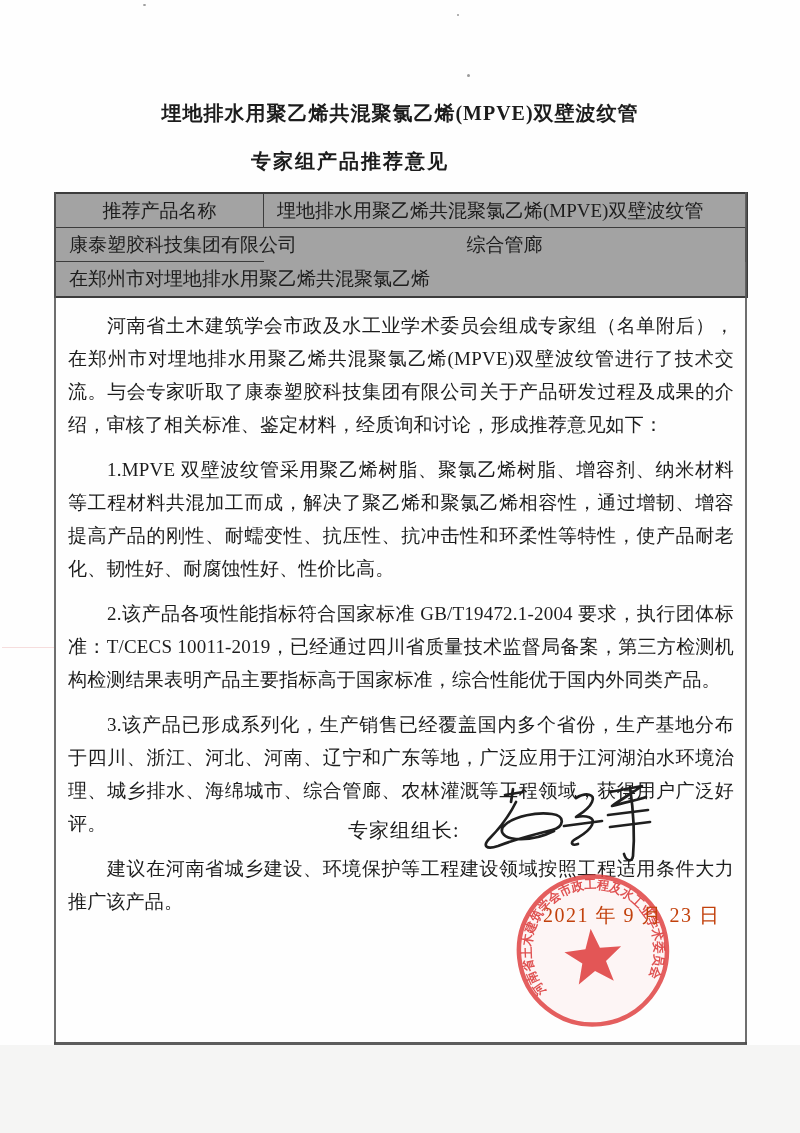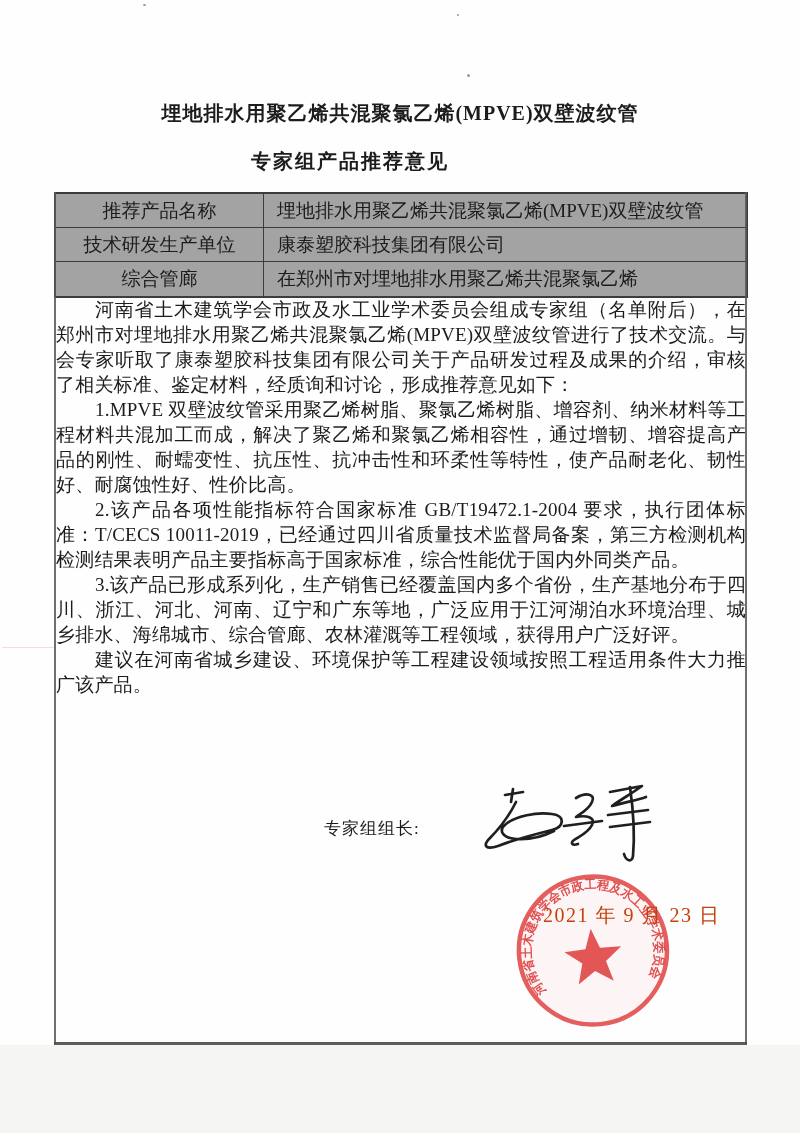--- a/index.html
+++ b/index.html
@@ -43,32 +43,32 @@
   }
   .cell.lbl{justify-content:center;border-right:1.5px solid #3c3c3c;}
   .cell.val{padding-left:13px;}
   .cell.last{border-bottom:none;}
 
   
   .body-text{
     position:absolute;left:56px;top:297px;width:690px;
   }
   .body-text p{
-    margin:0;
+    margin:12px;
     text-indent:39px;
     font-size:19px;
-    line-height:25px;
+    line-height:33px;
     text-align:justify;
     letter-spacing:.2px;
   }
 
   
   .sig-label{
-    position:absolute;left:324px;top:817px;
-    font-size:17px;letter-spacing:1px;
+    position:absolute;left:348px;top:817px;
+    font-size:20px;letter-spacing:1px;
   }
   .sig-svg{position:absolute;left:468px;top:768px;}
 
   
   .seal-svg{position:absolute;left:508px;top:866px;transform:rotate(-6deg);}
   .date-line{
     position:absolute;left:543px;top:902px;
     font-size:20px;color:#c2410c;letter-spacing:1.5px;
     white-space:nowrap;
   }
@@ -86,21 +86,20 @@
 <body>
 
 <div class="page">
 
   <div class="title1">埋地排水用聚乙烯共混聚氯乙烯(MPVE)双壁波纹管</div>
   <div class="title2">专家组产品推荐意见</div>
 
   <div class="info-table">
     <div class="cell lbl">推荐产品名称</div>
     <div class="cell val">埋地排水用聚乙烯共混聚氯乙烯(MPVE)双壁波纹管</div>
-    <div class="cell lbl">技术研发生产单位</div>
     <div class="cell val">康泰塑胶科技集团有限公司</div>
     <div class="cell lbl last">综合管廊</div>
     <div class="cell val last">在郑州市对埋地排水用聚乙烯共混聚氯乙烯</div>
   </div>
 
   <div class="body-text">
     <p>河南省土木建筑学会市政及水工业学术委员会组成专家组（名单附后），在郑州市对埋地排水用聚乙烯共混聚氯乙烯(MPVE)双壁波纹管进行了技术交流。与会专家听取了康泰塑胶科技集团有限公司关于产品研发过程及成果的介绍，审核了相关标准、鉴定材料，经质询和讨论，形成推荐意见如下：</p>
     <p>1.MPVE 双壁波纹管采用聚乙烯树脂、聚氯乙烯树脂、增容剂、纳米材料等工程材料共混加工而成，解决了聚乙烯和聚氯乙烯相容性，通过增韧、增容提高产品的刚性、耐蠕变性、抗压性、抗冲击性和环柔性等特性，使产品耐老化、韧性好、耐腐蚀性好、性价比高。</p>
     <p>2.该产品各项性能指标符合国家标准 GB/T19472.1-2004 要求，执行团体标准：T/CECS 10011-2019，已经通过四川省质量技术监督局备案，第三方检测机构检测结果表明产品主要指标高于国家标准，综合性能优于国内外同类产品。</p>
     <p>3.该产品已形成系列化，生产销售已经覆盖国内多个省份，生产基地分布于四川、浙江、河北、河南、辽宁和广东等地，广泛应用于江河湖泊水环境治理、城乡排水、海绵城市、综合管廊、农林灌溉等工程领域，获得用户广泛好评。</p>

